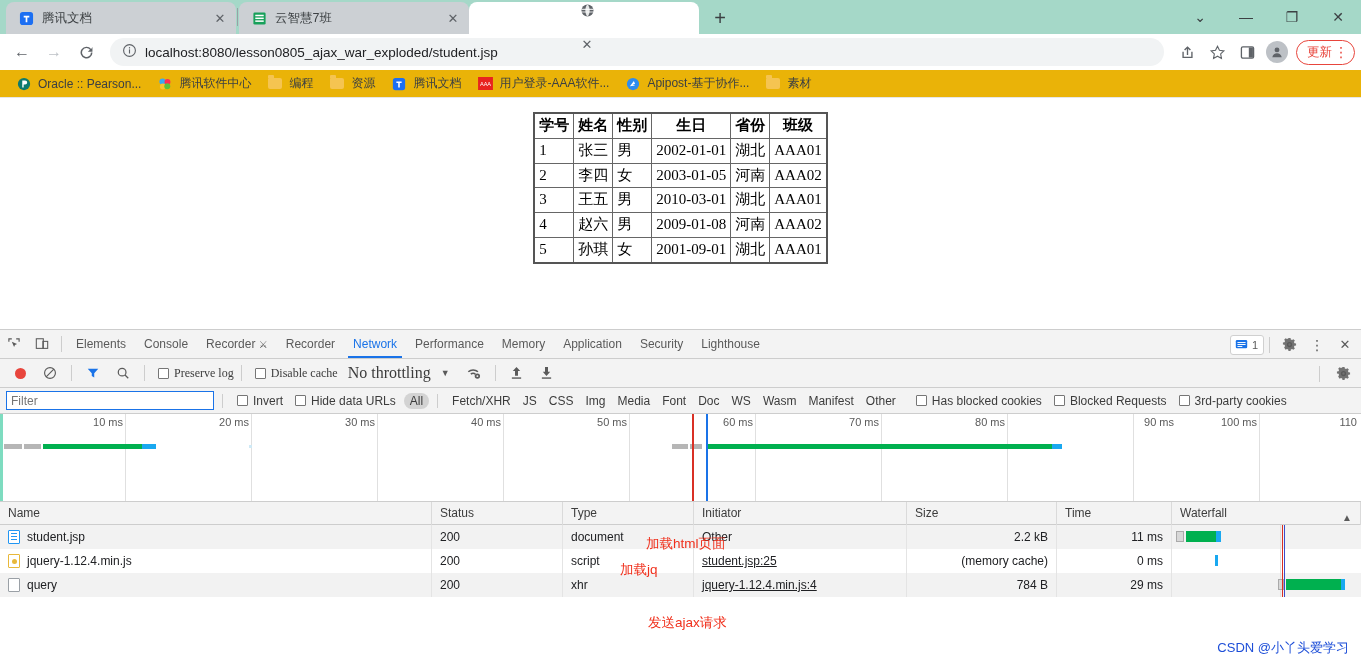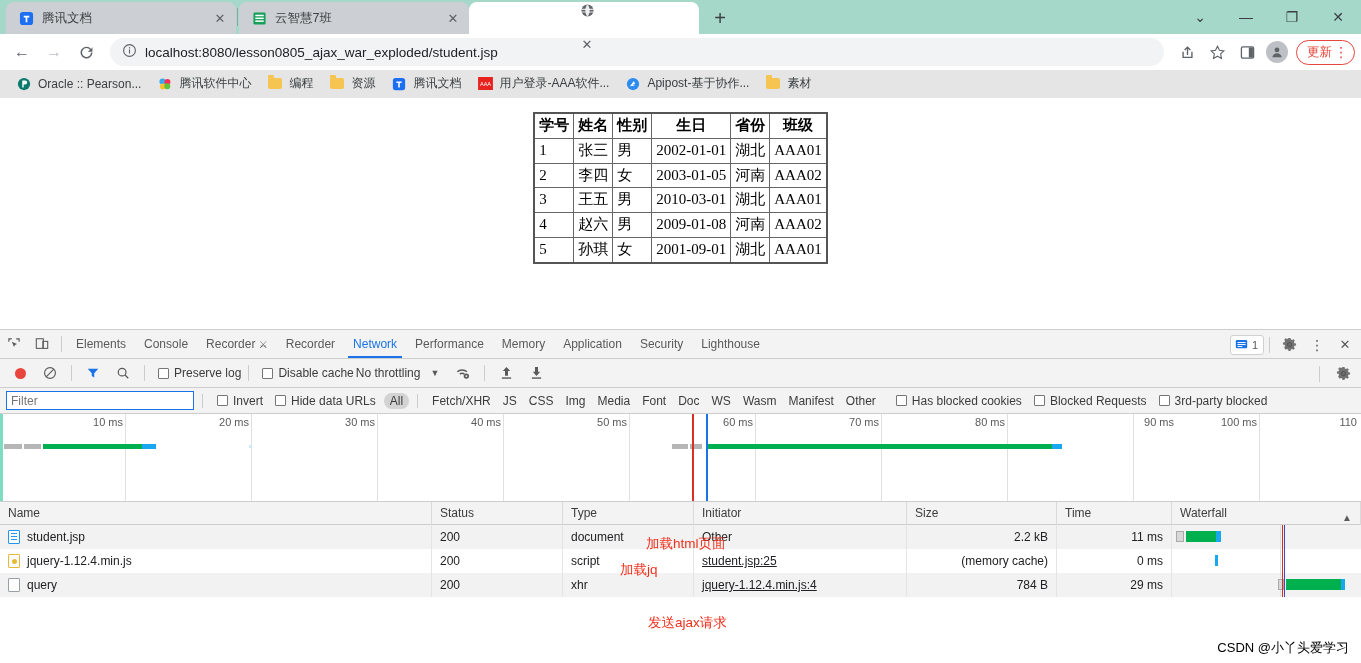--- a/index.html
+++ b/index.html
@@ -60,21 +60,21 @@
   .navicon { width:30px; height:30px; display:flex; align-items:center; justify-content:center; color:#5f6368; }
   .avatar-btn { width:22px; height:22px; border-radius:50%; background:#bdc1c6; display:flex; align-items:center; justify-content:center; }
   .update-pill {
     border:1.6px solid #e8453c; border-radius:14px; height:25px;
     display:flex; align-items:center; padding:0 6px 0 10px; gap:2px; margin-left:4px;
   }
   .update-txt { color:#e8453c; font-size:12.5px; }
   .kebab { color:#e8453c; font-size:14px; line-height:1; letter-spacing:0; }
 
   
-  .bkbar { height:28px; background:#e5e5e5; display:flex; align-items:center; padding:0 8px; gap:0px; border-bottom:1px solid #e6e6e6;}
+  .bkbar { height:28px; background:#eab308; display:flex; align-items:center; padding:0 8px; gap:0px; border-bottom:1px solid #e6e6e6;}
   .bk { display:flex; align-items:center; gap:6px; padding:3px 8px; border-radius:4px; font-size:12px; color:#3c4043; white-space:nowrap; }
   .bk-ico { width:16px; height:16px; flex:0 0 16px; display:flex; align-items:center; justify-content:center; }
   .folder-ico {
     width:14px; height:11px; background:#f5c451; border-radius:1px 2px 2px 2px; position:relative;
   }
   .folder-ico:before{ content:""; position:absolute; left:0; top:-3px; width:6px; height:3px; background:#f5c451; border-radius:1px 1px 0 0;}
 
   
   .page { height:234px; background:#fff; position:relative; }
   table.stu { border-collapse:collapse; margin:14px auto 0 auto; border:2px solid #555; }
@@ -91,31 +91,31 @@
   .dt-tabsrow { height:29px; background:#f3f3f3; display:flex; align-items:center; border-bottom:1px solid #cdcdcd; position:relative; }
   .dt-iconbtn { width:28px; height:26px; display:flex; align-items:center; justify-content:center; color:#5a5a5a; }
   .dt-divider { width:1px; height:16px; background:#cdcdcd; margin:0 5px; }
   .dt-tab { padding:0 9px; height:28px; line-height:28px; font-size:12px; color:#5a5a5a; position:relative; white-space:nowrap; }
   .dt-tab.sel { color:#1a73e8; }
   .dt-tab.sel:after { content:""; position:absolute; left:4px; right:4px; bottom:0; height:2px; background:#1a73e8; }
   .dt-tabs-right { position:absolute; right:2px; top:0; height:29px; display:flex; align-items:center; }
   .msgbadge { display:flex; align-items:center; gap:4px; border:1px solid #d0d0d0; border-radius:3px; padding:1px 5px 1px 4px; height:20px; background:#fff; }
   .msgbadge span { font-size:11px; color:#5a5a5a; }
 
-  .dt-toolbar { height:29px; background:#f3f3f3; display:flex; align-items:center; padding:0 6px; border-bottom:1px solid #cdcdcd; gap:2px; position:relative; }
+  .dt-toolbar { height:29px; background:#f3f3f3; display:flex; align-items:center; padding:0 6px; border-bottom:1px solid #cdcdcd; gap:2px; position:relative;font-family:Liberation Serif, serif; }
   .rec-dot { width:11px; height:11px; border-radius:50%; background:#e8453c; }
   .chk { display:inline-flex; align-items:center; gap:5px; font-size:12px; color:#3c3c3c; margin-left:6px; }
   .chkbox { width:11px; height:11px; border:1px solid #767676; background:#fff; border-radius:1px; display:inline-block; }
-  .throttle { font-size:12px; color:#3c3c3c; }
+  .throttle { font-size:16px; color:#3c3c3c; margin-left:8px; }
   .caret { color:#5a5a5a; font-size:9px; margin-left:8px; }
   .dt-tb-right { position:absolute; right:4px; top:0; height:29px; display:flex; align-items:center; gap:4px; }
 
   .dt-filterbar { height:26px; background:#f3f3f3; display:flex; align-items:center; padding:0 6px; border-bottom:1px solid #cdcdcd; gap:0; }
   .filterinput {
-    width:188px; height:19px; border:1px solid #1a73e8; background:#fff; font-size:12px; color:#9aa0a6;
+    width:208px; height:19px; border:1px solid #1a73e8; background:#fff; font-size:12px; color:#9aa0a6;
     padding:0 4px; outline:none; font-family:"Liberation Sans", sans-serif;
   }
   .ftype { font-size:12px; color:#3c3c3c; padding:1px 6px; border-radius:8px; white-space:nowrap; }
   .ftype.on { background:#d3d3d3; }
   .vsep { width:1px; height:14px; background:#cdcdcd; margin:0 8px; }
 
   
   .overview { height:88px; background:#fff; border-bottom:1px solid #cdcdcd; position:relative; overflow:hidden; }
   .ov-tick { position:absolute; top:0; bottom:0; width:1px; background:#e0e0e0; }
   .ov-label { position:absolute; top:2px; font-size:11px; color:#5a5a5a; transform:translateX(-100%); padding-right:4px; }
@@ -151,21 +151,21 @@
   .wf-grey { background:#d8d8d8; border:1px solid #aaa; }
   .wf-divider { position:absolute; top:0; bottom:0; width:1px; background:#e0e0e0; }
   .wf-red { position:absolute; top:0; bottom:0; width:1.4px; background:#d93025; }
   .wf-bluevert { position:absolute; top:0; bottom:0; width:1.4px; background:#3b4cca; }
   .sortarrow { position:absolute; right:8px; top:4px; font-size:10px; color:#5a5a5a; }
   .initlink { text-decoration:underline; color:#202124; }
 
   
   .anno { position:absolute; color:#f0301c; font-size:13.5px; pointer-events:none; white-space:nowrap; }
 
-  .watermark { position:absolute; right:12px; bottom:6px; font-size:13px; color:#000000; white-space:nowrap; }
+  .watermark { position:absolute; right:12px; bottom:6px; font-size:13px; color:#1d4ed8; white-space:nowrap; }
 </style>
 </head>
 <body>
 
 <div class="browser">
 
   <div class="tabstrip">
     <div class="tab inactive tab-w1">
       <span class="tab-fav">
         <svg width="15" height="15" viewBox="0 0 16 16">
@@ -533,21 +533,21 @@
       <label class="chk" style="margin-left:14px;">
         <span class="chkbox"></span>
         <span>Has blocked cookies</span>
       </label>
       <label class="chk" style="margin-left:12px;">
         <span class="chkbox"></span>
         <span>Blocked Requests</span>
       </label>
       <label class="chk" style="margin-left:12px;">
         <span class="chkbox"></span>
-        <span>3rd-party blocked</span>
+        <span>3rd-party cookies</span>
       </label>
     </div>
 
     <div class="overview">
       <div class="ov-leftedge"></div>
       <div class="ov-tick" style="left:125px;"></div>
       <div class="ov-tick" style="left:251px;"></div>
       <div class="ov-tick" style="left:377px;"></div>
       <div class="ov-tick" style="left:503px;"></div>
       <div class="ov-tick" style="left:629px;"></div>

